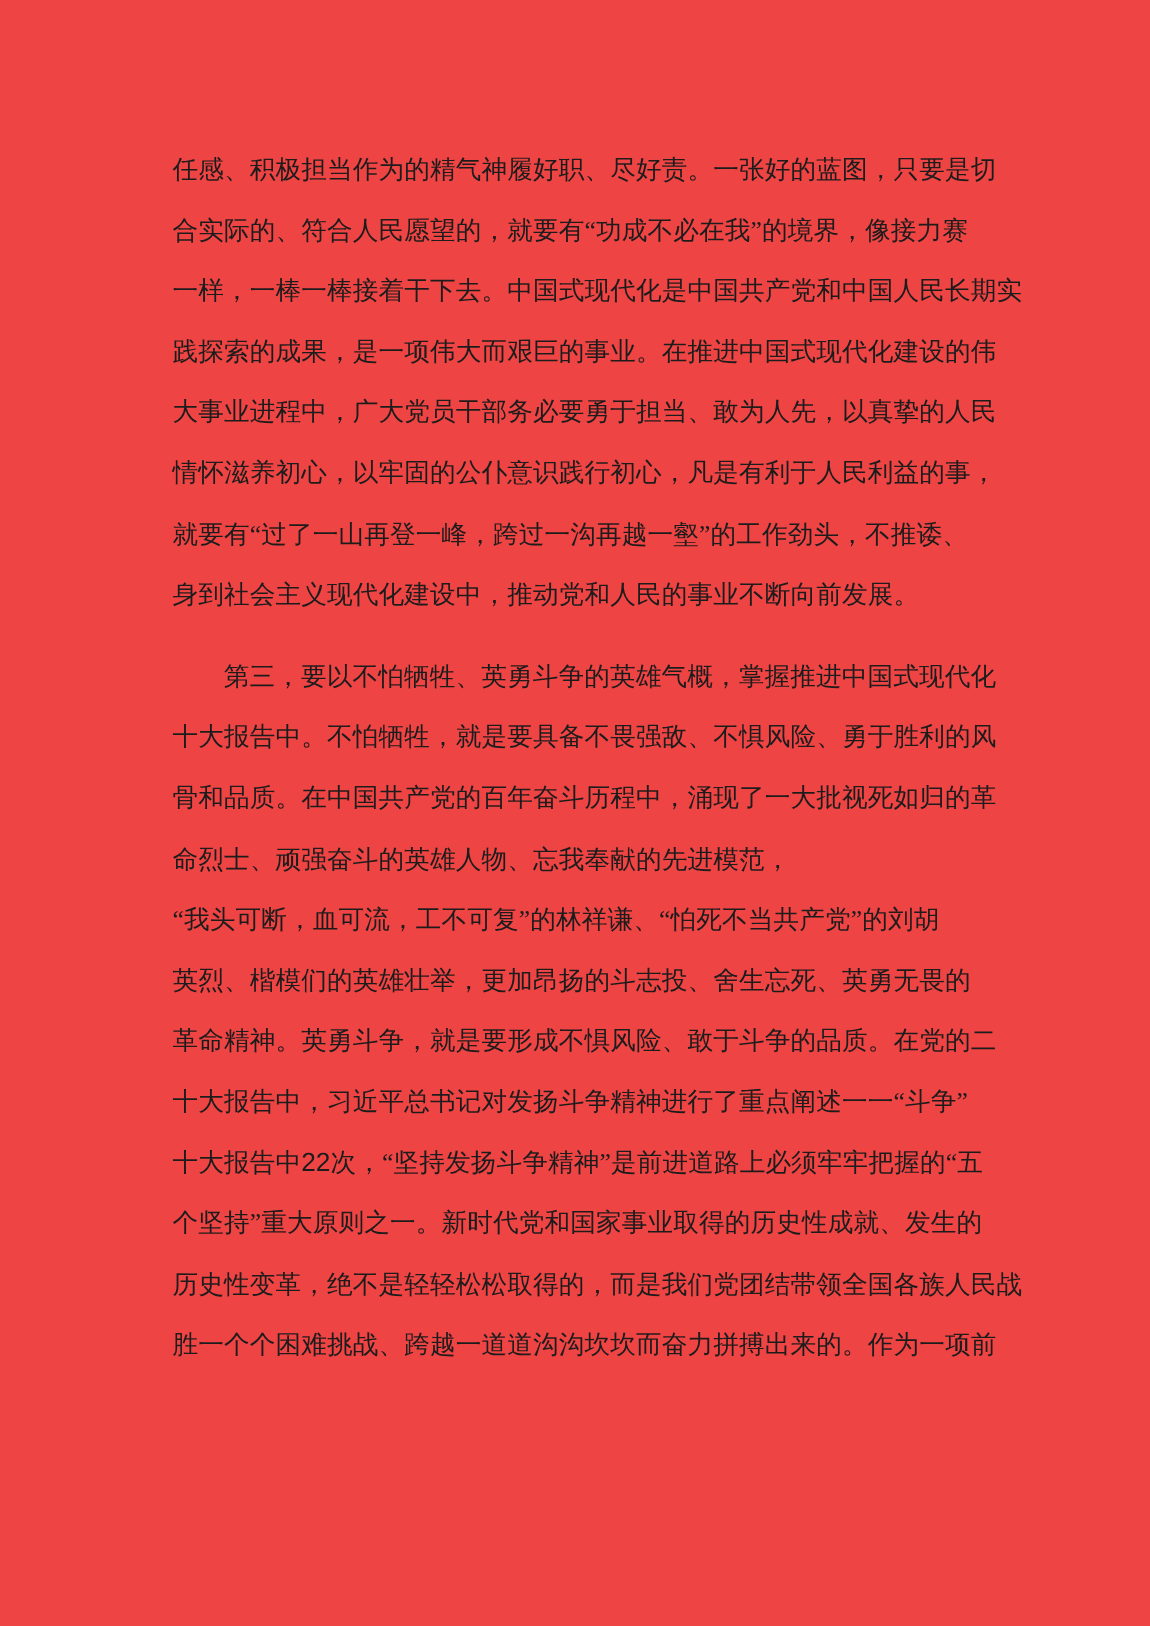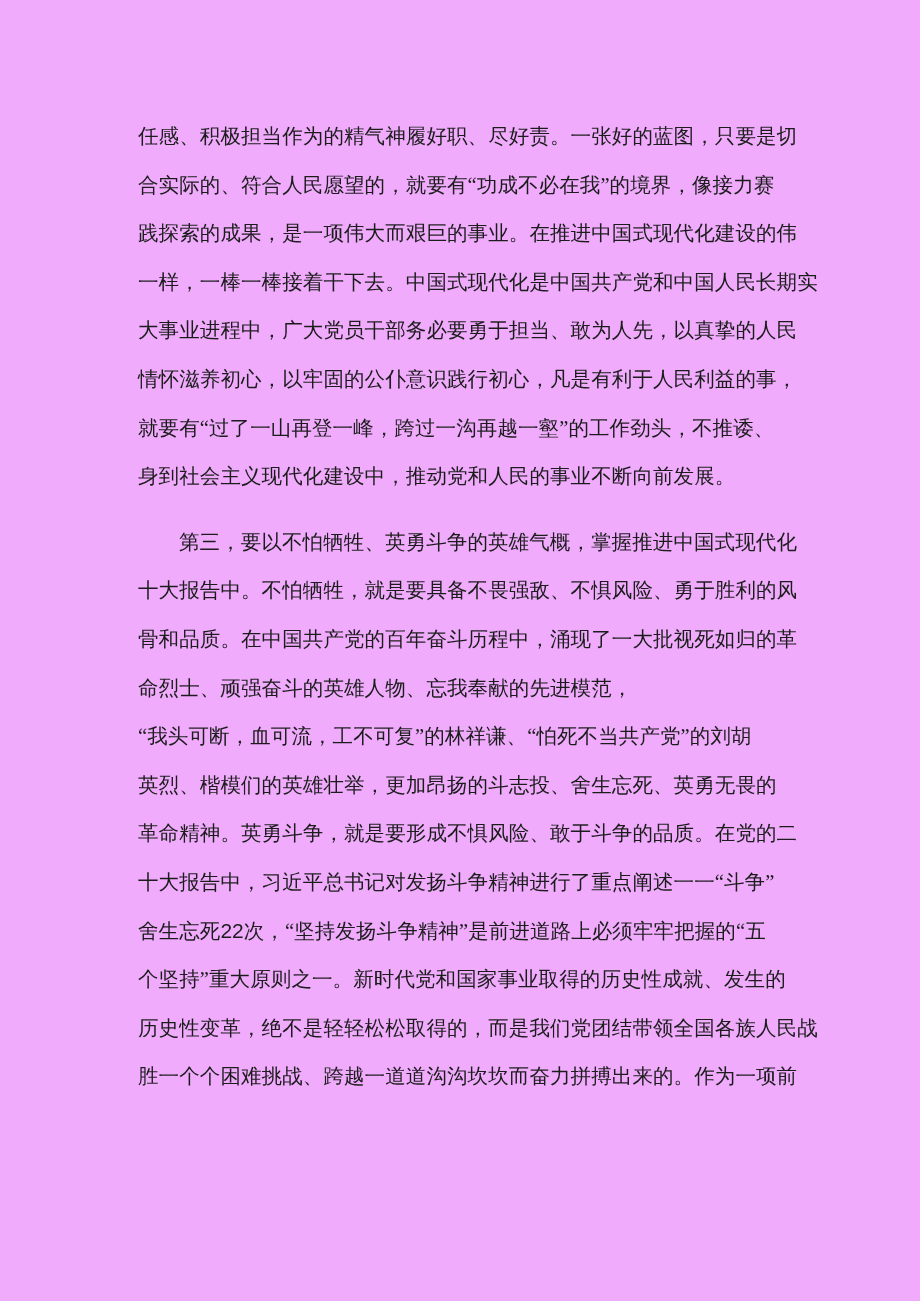--- a/index.html
+++ b/index.html
@@ -11,21 +11,21 @@
     width: 920px;
     height: 1301px;
     position: relative;
     overflow: hidden;
     font-family: "Liberation Serif", "DejaVu Serif", serif;
     color: #1c1c1c;
   }
   .page {
     position: absolute;
     inset: 0;
-    background: #f0abfc;
+    background: #ef4444;
   }
   .text-block {
     position: absolute;
     left: 138px;
     top: 112px;
     width: 652px;
   }
   .para {
     margin: 0;
     padding: 0;
@@ -53,37 +53,37 @@
 </style>
 </head>
 <body>
 
 <div class="page">
   <div class="text-block">
 
     <div class="para">
       <div class="line">任感、积极担当作为的精气神履好职、尽好责。一张好的蓝图，只要是切</div>
       <div class="line">合实际的、符合人民愿望的，就要有“功成不必在我”的境界，像接力赛</div>
+      <div class="line">一样，一棒一棒接着干下去。中国式现代化是中国共产党和中国人民长期实</div>
       <div class="line">践探索的成果，是一项伟大而艰巨的事业。在推进中国式现代化建设的伟</div>
-      <div class="line">一样，一棒一棒接着干下去。中国式现代化是中国共产党和中国人民长期实</div>
       <div class="line">大事业进程中，广大党员干部务必要勇于担当、敢为人先，以真挚的人民</div>
       <div class="line">情怀滋养初心，以牢固的公仆意识践行初心，凡是有利于人民利益的事，</div>
       <div class="line">就要有“过了一山再登一峰，跨过一沟再越一壑”的工作劲头，不推诿、</div>
       <div class="line">身到社会主义现代化建设中，推动党和人民的事业不断向前发展。</div>
     </div>
 
     <div class="para">
       <div class="line first-indent">第三，要以不怕牺牲、英勇斗争的英雄气概，掌握推进中国式现代化</div>
       <div class="line">十大报告中。不怕牺牲，就是要具备不畏强敌、不惧风险、勇于胜利的风</div>
       <div class="line">骨和品质。在中国共产党的百年奋斗历程中，涌现了一大批视死如归的革</div>
       <div class="line">命烈士、顽强奋斗的英雄人物、忘我奉献的先进模范，</div>
       <div class="line">“我头可断，血可流，工不可复”的林祥谦、“怕死不当共产党”的刘胡</div>
       <div class="line">英烈、楷模们的英雄壮举，更加昂扬的斗志投、舍生忘死、英勇无畏的</div>
       <div class="line">革命精神。英勇斗争，就是要形成不惧风险、敢于斗争的品质。在党的二</div>
       <div class="line">十大报告中，习近平总书记对发扬斗争精神进行了重点阐述一一“斗争”</div>
-      <div class="line"><span>舍生忘死</span><span class="num">22</span><span>次，“坚持发扬斗争精神”是前进道路上必须牢牢把握的“五</span></div>
+      <div class="line"><span>十大报告中</span><span class="num">22</span><span>次，“坚持发扬斗争精神”是前进道路上必须牢牢把握的“五</span></div>
       <div class="line">个坚持”重大原则之一。新时代党和国家事业取得的历史性成就、发生的</div>
       <div class="line">历史性变革，绝不是轻轻松松取得的，而是我们党团结带领全国各族人民战</div>
       <div class="line">胜一个个困难挑战、跨越一道道沟沟坎坎而奋力拼搏出来的。作为一项前</div>
     </div>
 
   </div>
 </div>
 
 </body></html>

